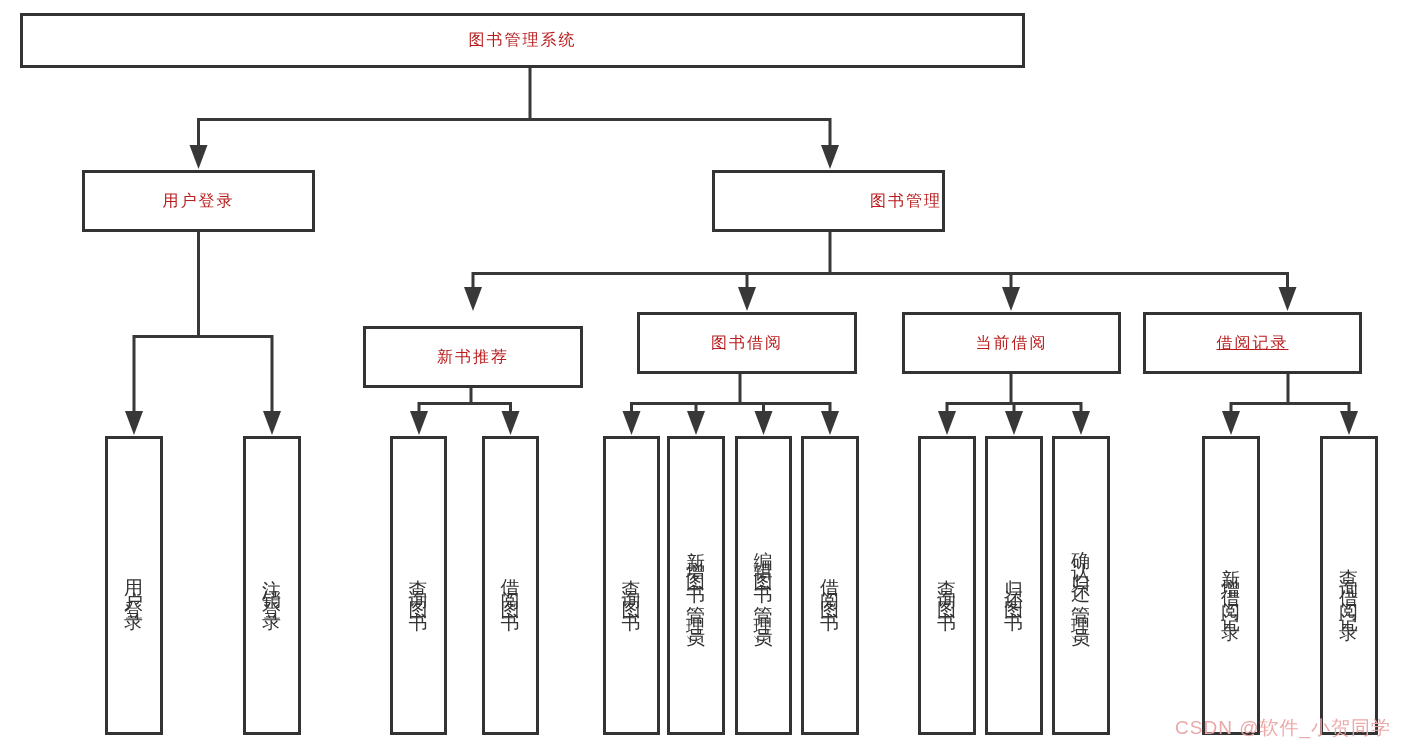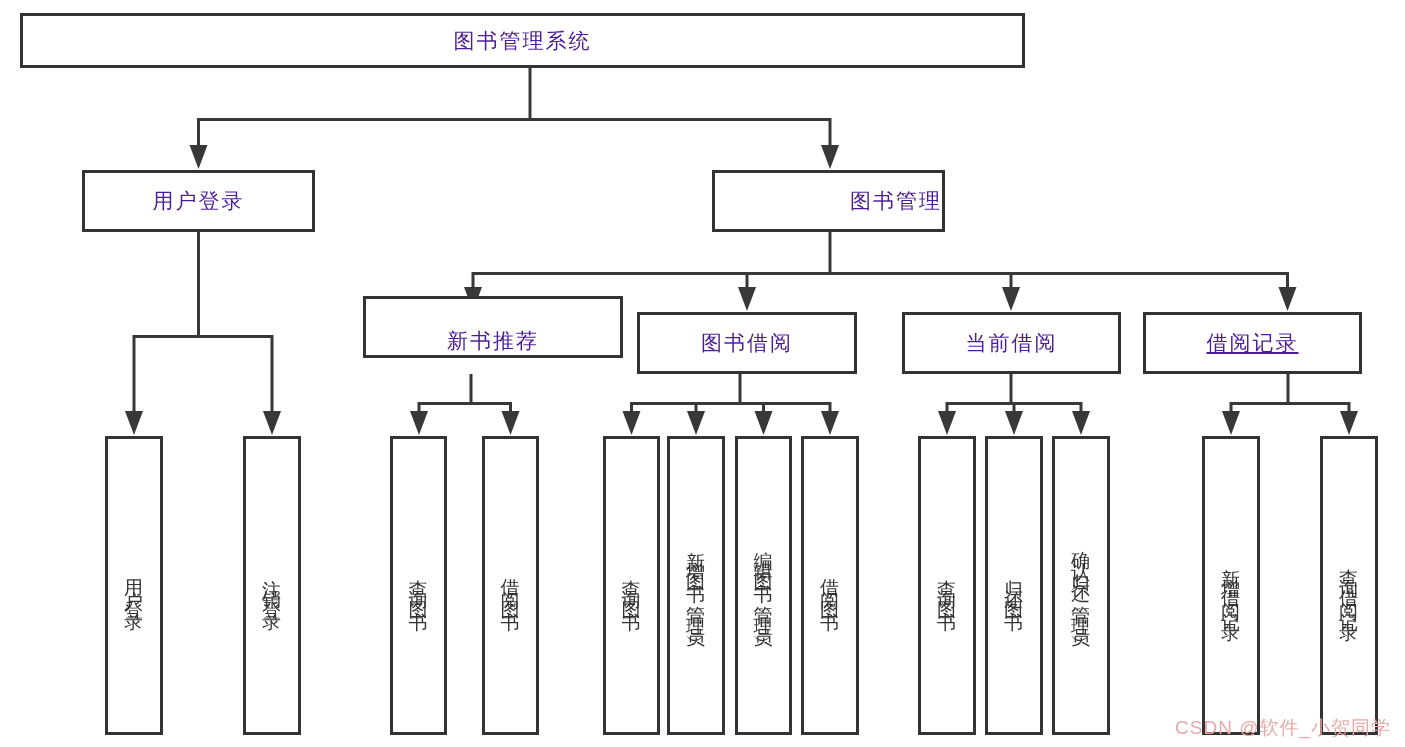--- a/index.html
+++ b/index.html
@@ -12,22 +12,22 @@
   }
   .connectors{
     position:absolute;left:0;top:0;width:1405px;height:747px;
   }
   .box{
     position:absolute;
     box-sizing:border-box;
     background:#ffffff;
     border:3px solid #333333;
     display:flex;align-items:center;justify-content:center;
-    color:#4c1d95;
-    font-size:21px;
+    color:#b91c1c;
+    font-size:16px;
     letter-spacing:2px;
     white-space:nowrap;
   }
   .leaf{
     position:absolute;
     box-sizing:border-box;
     background:#ffffff;
     border:3px solid #333333;
     display:flex;align-items:center;justify-content:center;
   }
@@ -116,21 +116,21 @@
     <span>图书管理系统</span>
   </div>
 
   <div class="box" style="left:82px;top:170px;width:233px;height:62px;">
     <span>用户登录</span>
   </div>
   <div class="box" style="left:712px;top:170px;width:233px;height:62px;justify-content:flex-end;">
     <span>图书管理</span>
   </div>
 
-  <div class="box" style="left:363px;top:296px;width:260px;height:62px;align-items:flex-end;">
+  <div class="box" style="left:363px;top:326px;width:220px;height:62px;">
     <span>新书推荐</span>
   </div>
   <div class="box" style="left:902px;top:312px;width:219px;height:62px;">
     <span>当前借阅</span>
   </div>
   <div class="box" style="left:637px;top:312px;width:220px;height:62px;">
     <span>图书借阅</span>
   </div>
   <div class="box" style="left:1143px;top:312px;width:219px;height:62px;text-decoration:underline;">
     <span>借阅记录</span>

